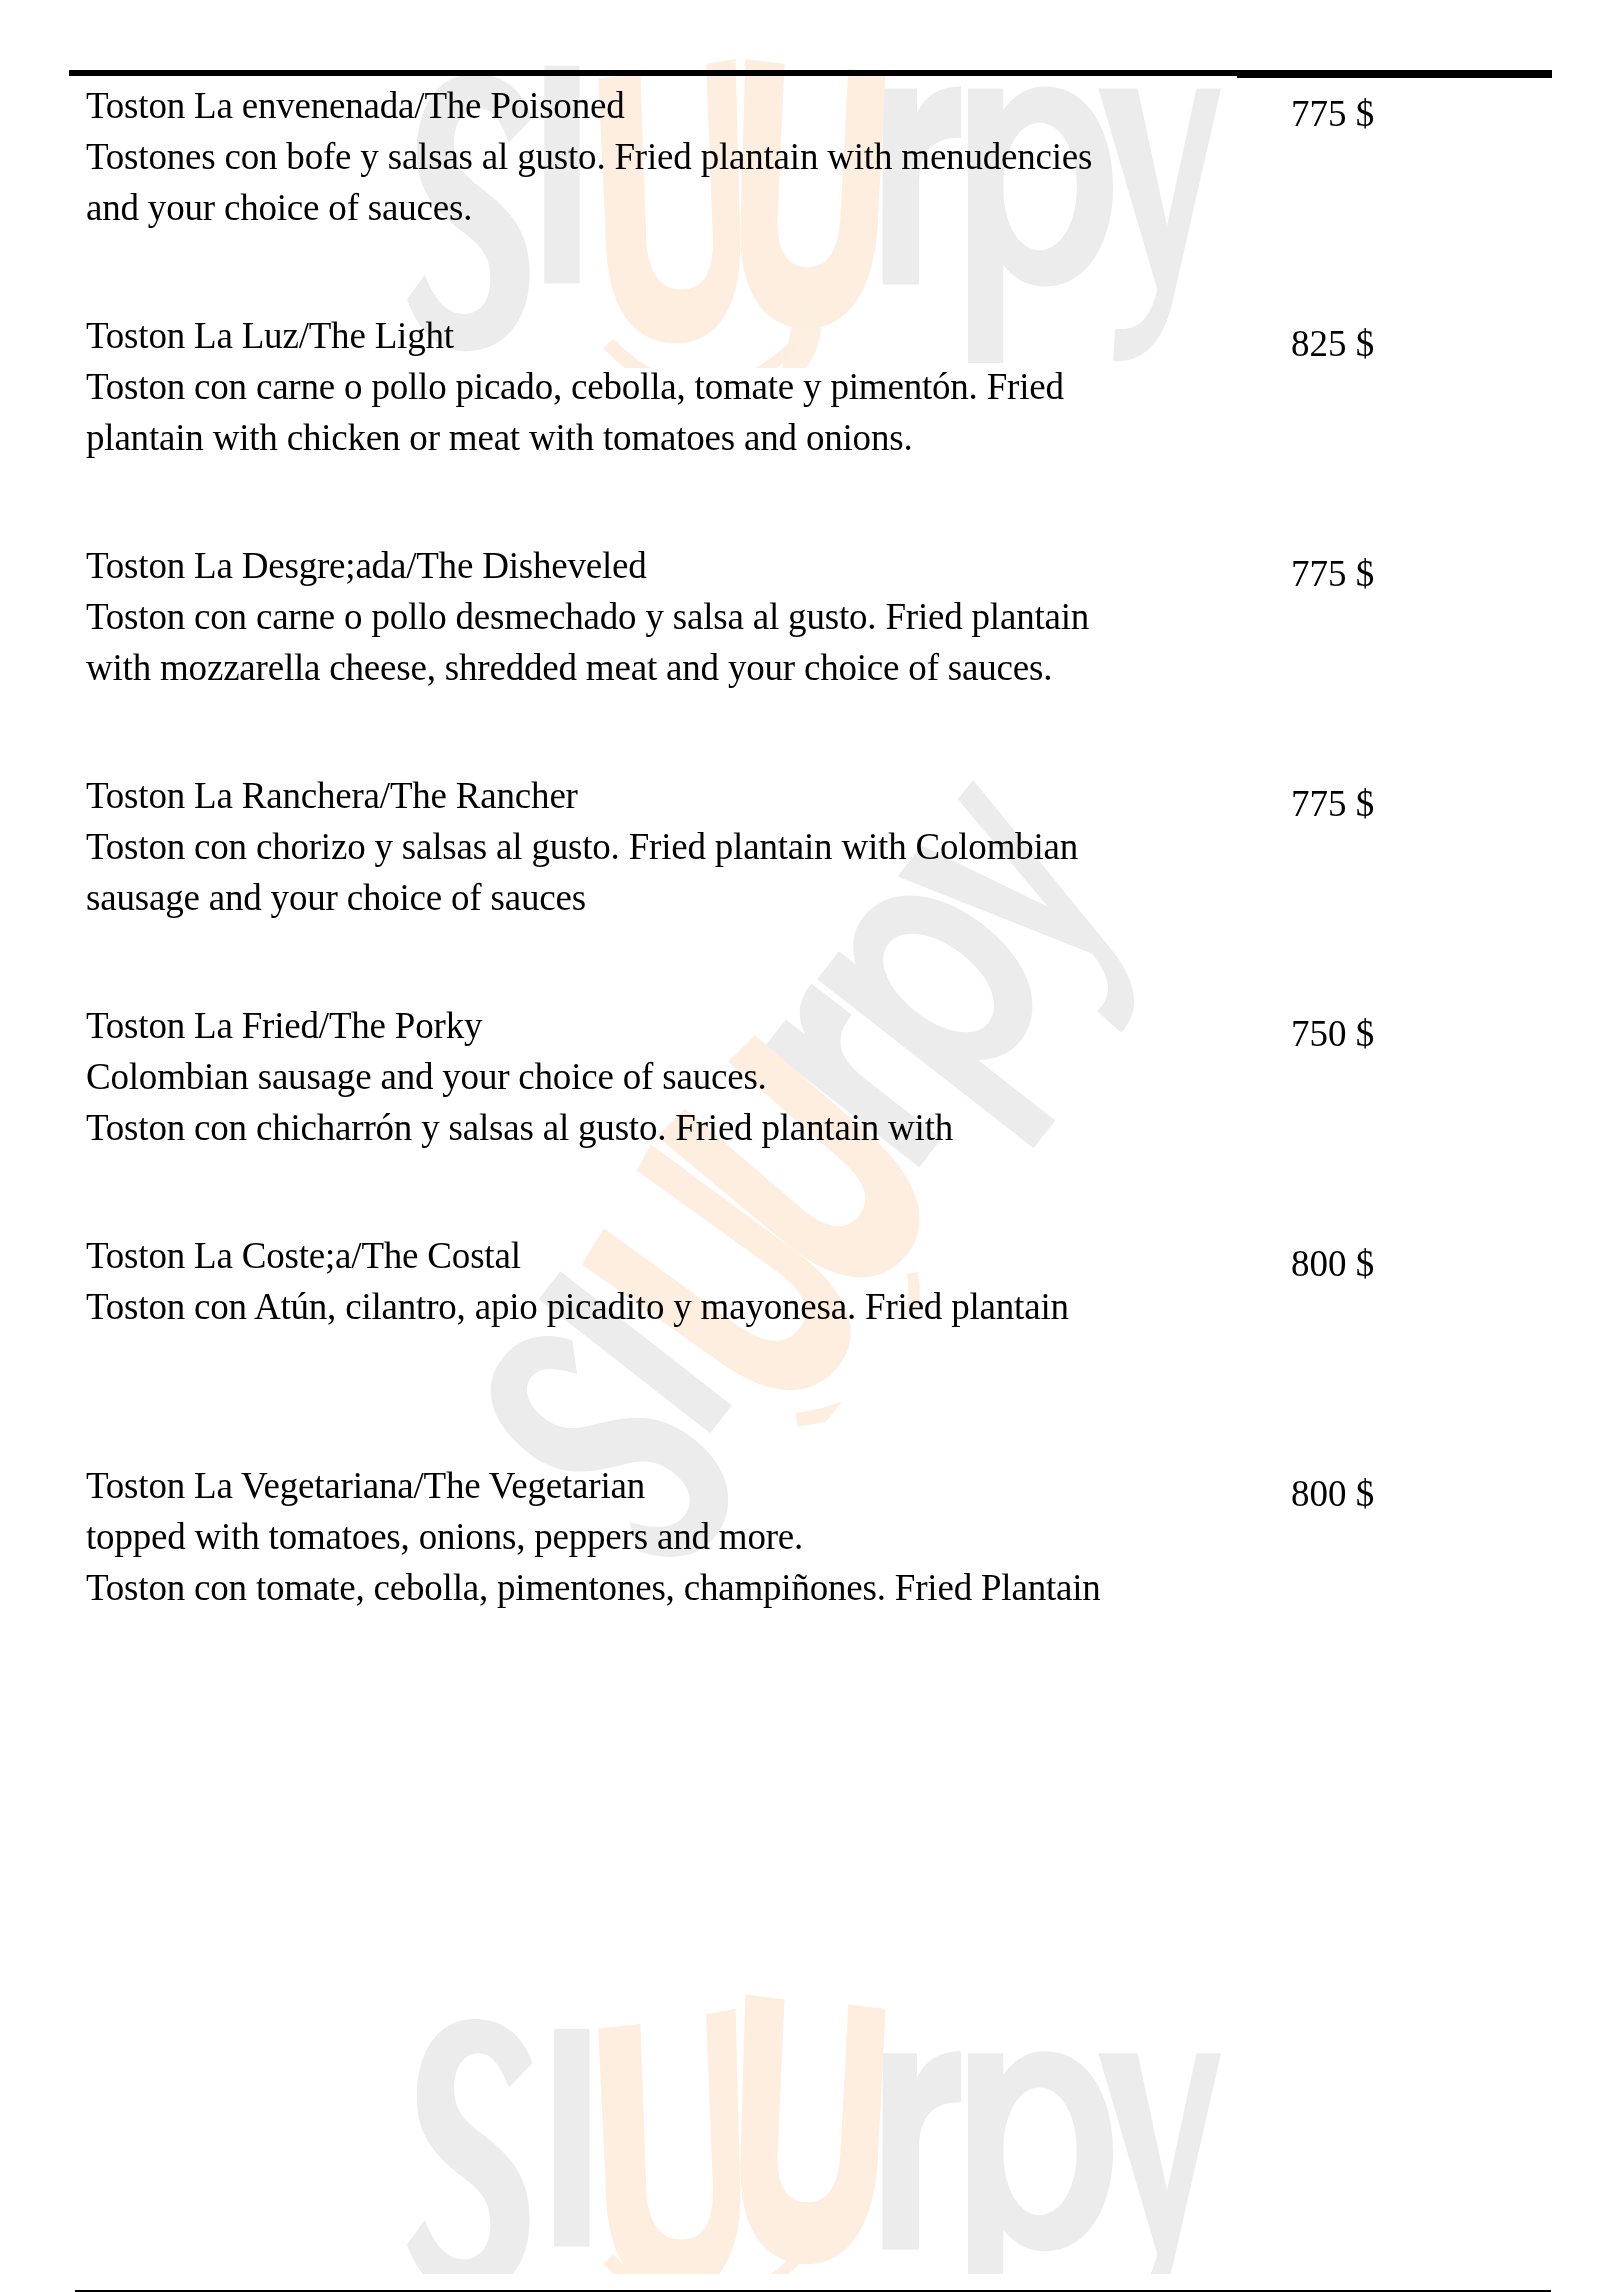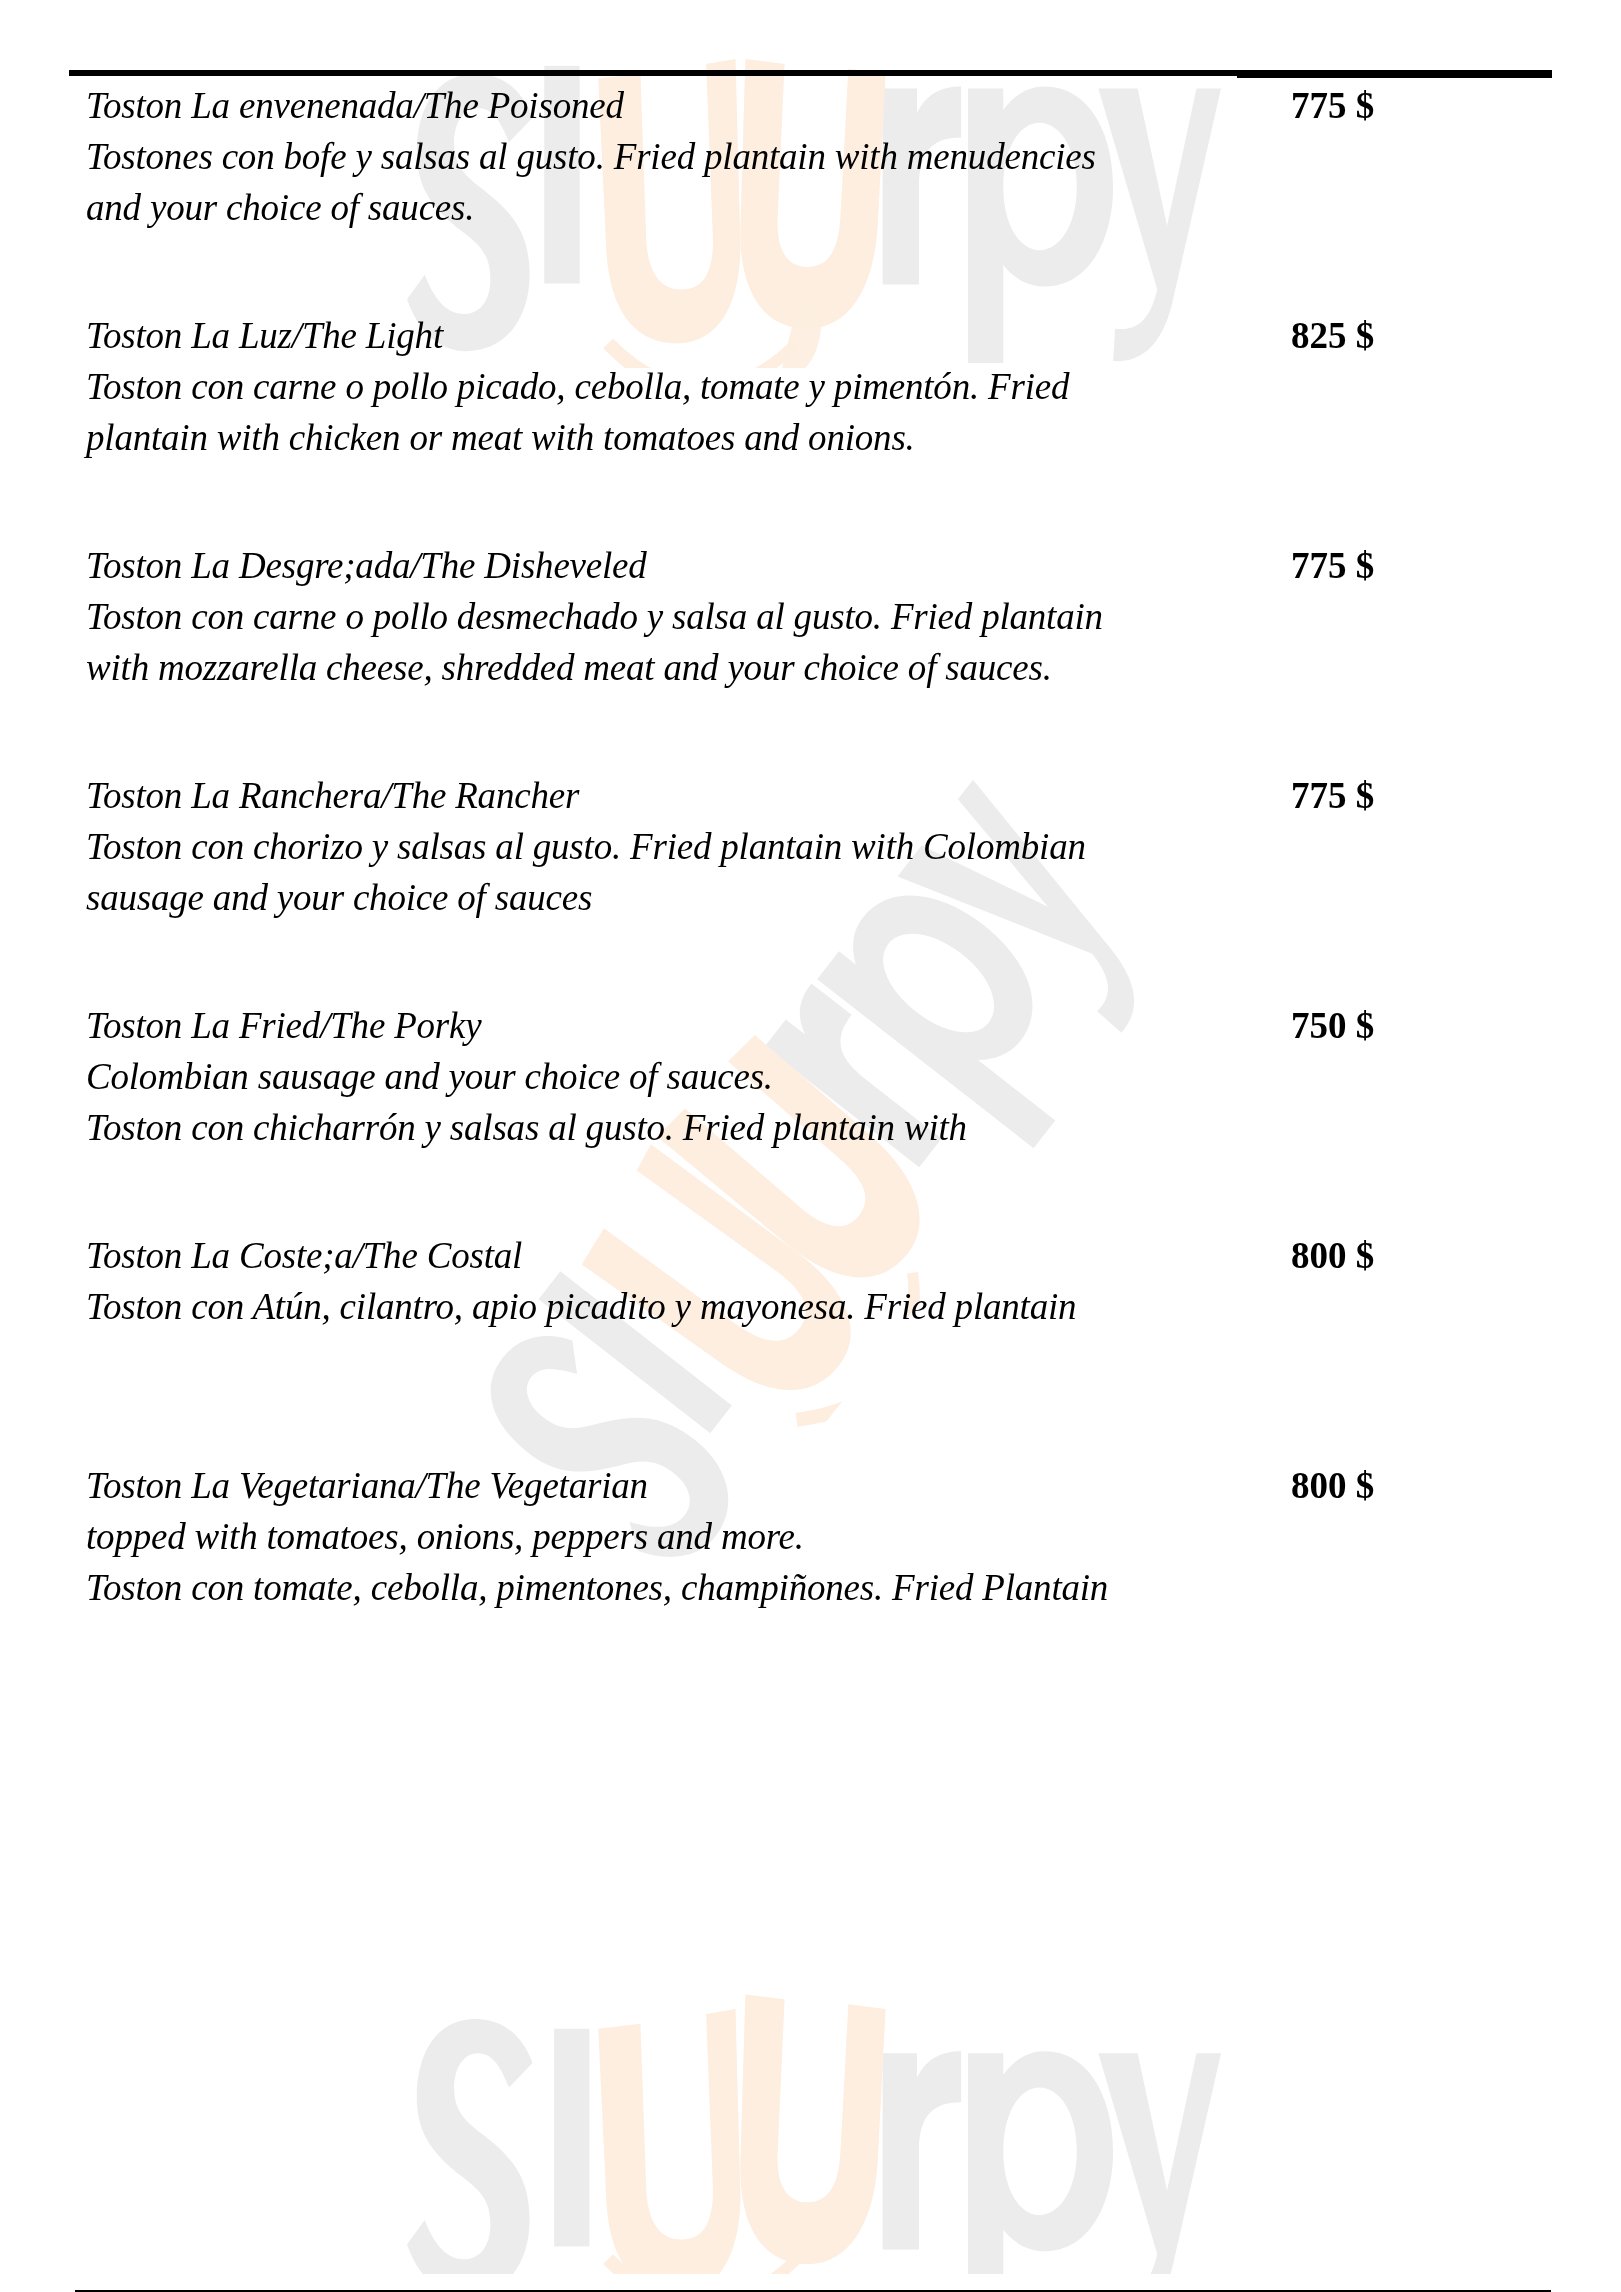--- a/index.html
+++ b/index.html
@@ -67,34 +67,32 @@
     }
     .menu-item {
       position: relative;
       height: 230px;
     }
     .item-text {
       width: 1176px;
       font-size: 37px;
       line-height: 51px;
       letter-spacing: -0.2px;
-      font-style: italic;
     }
     .item-title, .item-desc-line {
       display: block;
       white-space: nowrap;
     }
     .item-price {
       position: absolute;
       left: 1205px;
-      top: 0;
+      top: 8px;
       font-size: 37px;
       line-height: 51px;
       white-space: nowrap;
-      font-weight: bold;
     }
   </style>
 </head>
 <body>
 
 <div class="watermark wm-top">
   <svg viewBox="0 0 830 320">
     <g fill="#ececec">
       <path d="M70 95 C30 95 10 130 10 175 C10 215 30 235 55 255 C75 270 85 280 85 305 C85 325 75 340 58 340 C40 340 28 325 18 300 L0 325 C12 360 35 378 60 378 C100 378 125 345 125 300 C125 255 105 235 80 215 C60 200 48 190 48 165 C48 145 58 130 72 130 C88 130 96 145 104 165 L128 140 C118 112 98 95 70 95 Z" transform="translate(0,-75)"></path>
       <rect x="140" y="12" width="36" height="222"></rect>

